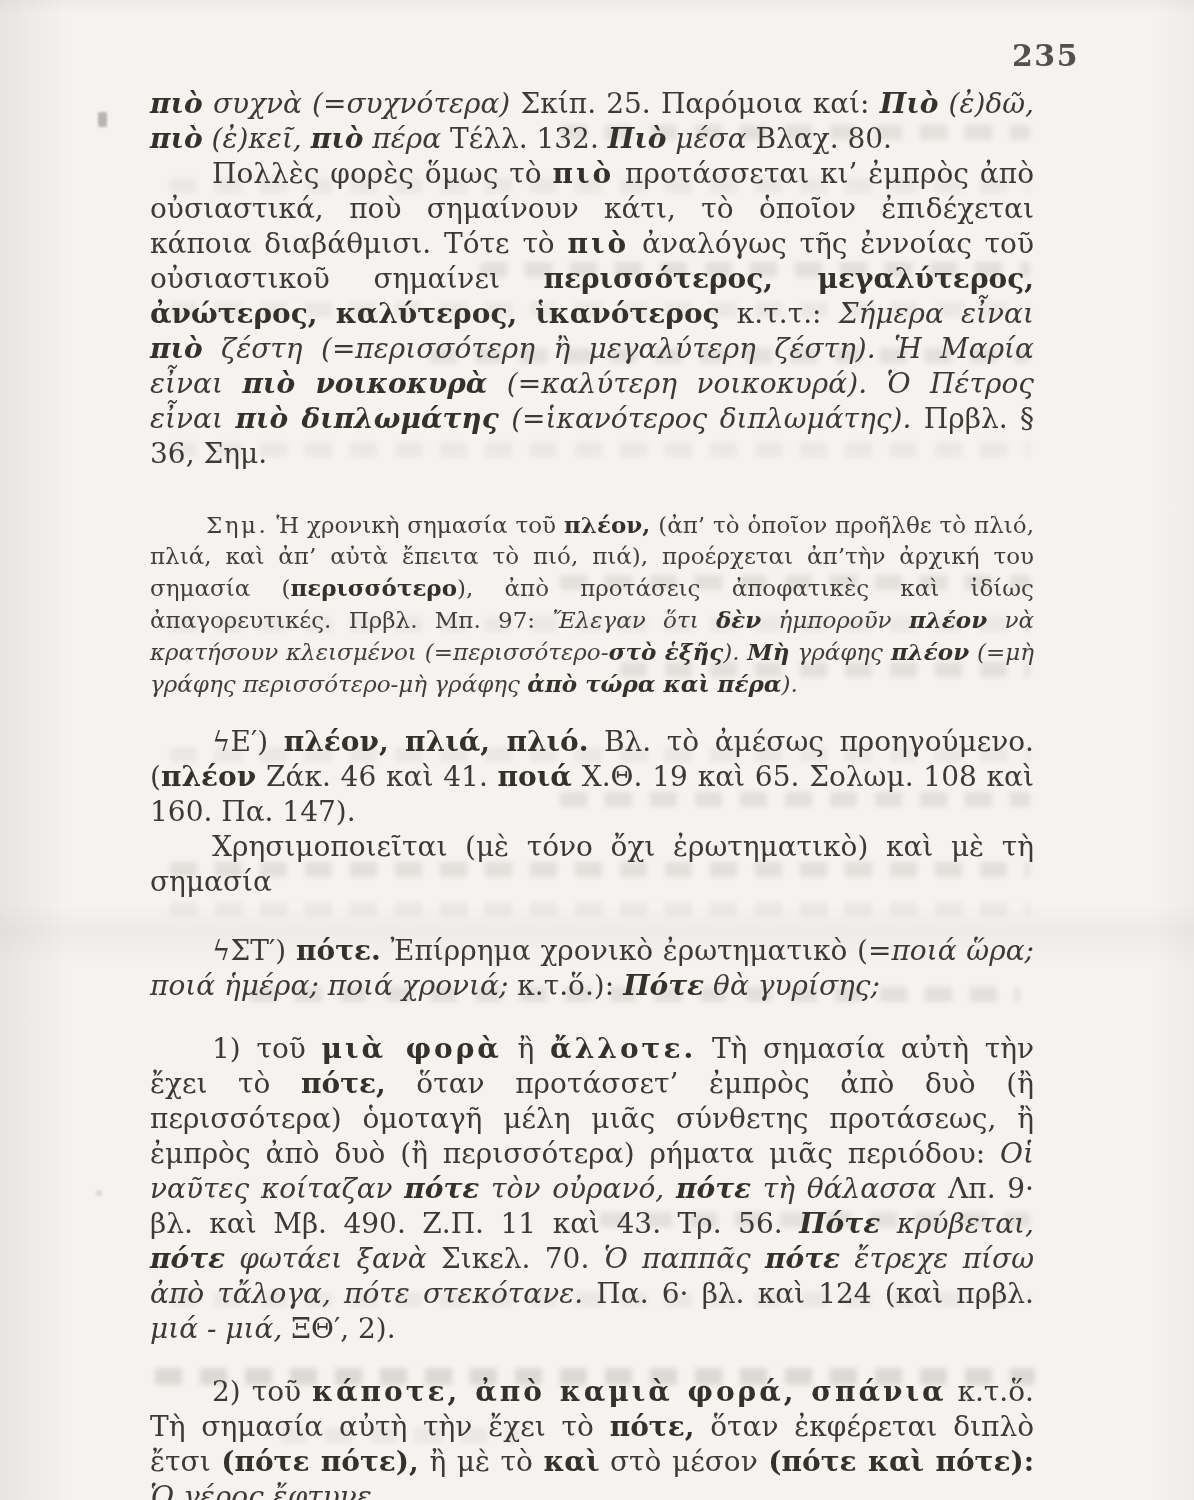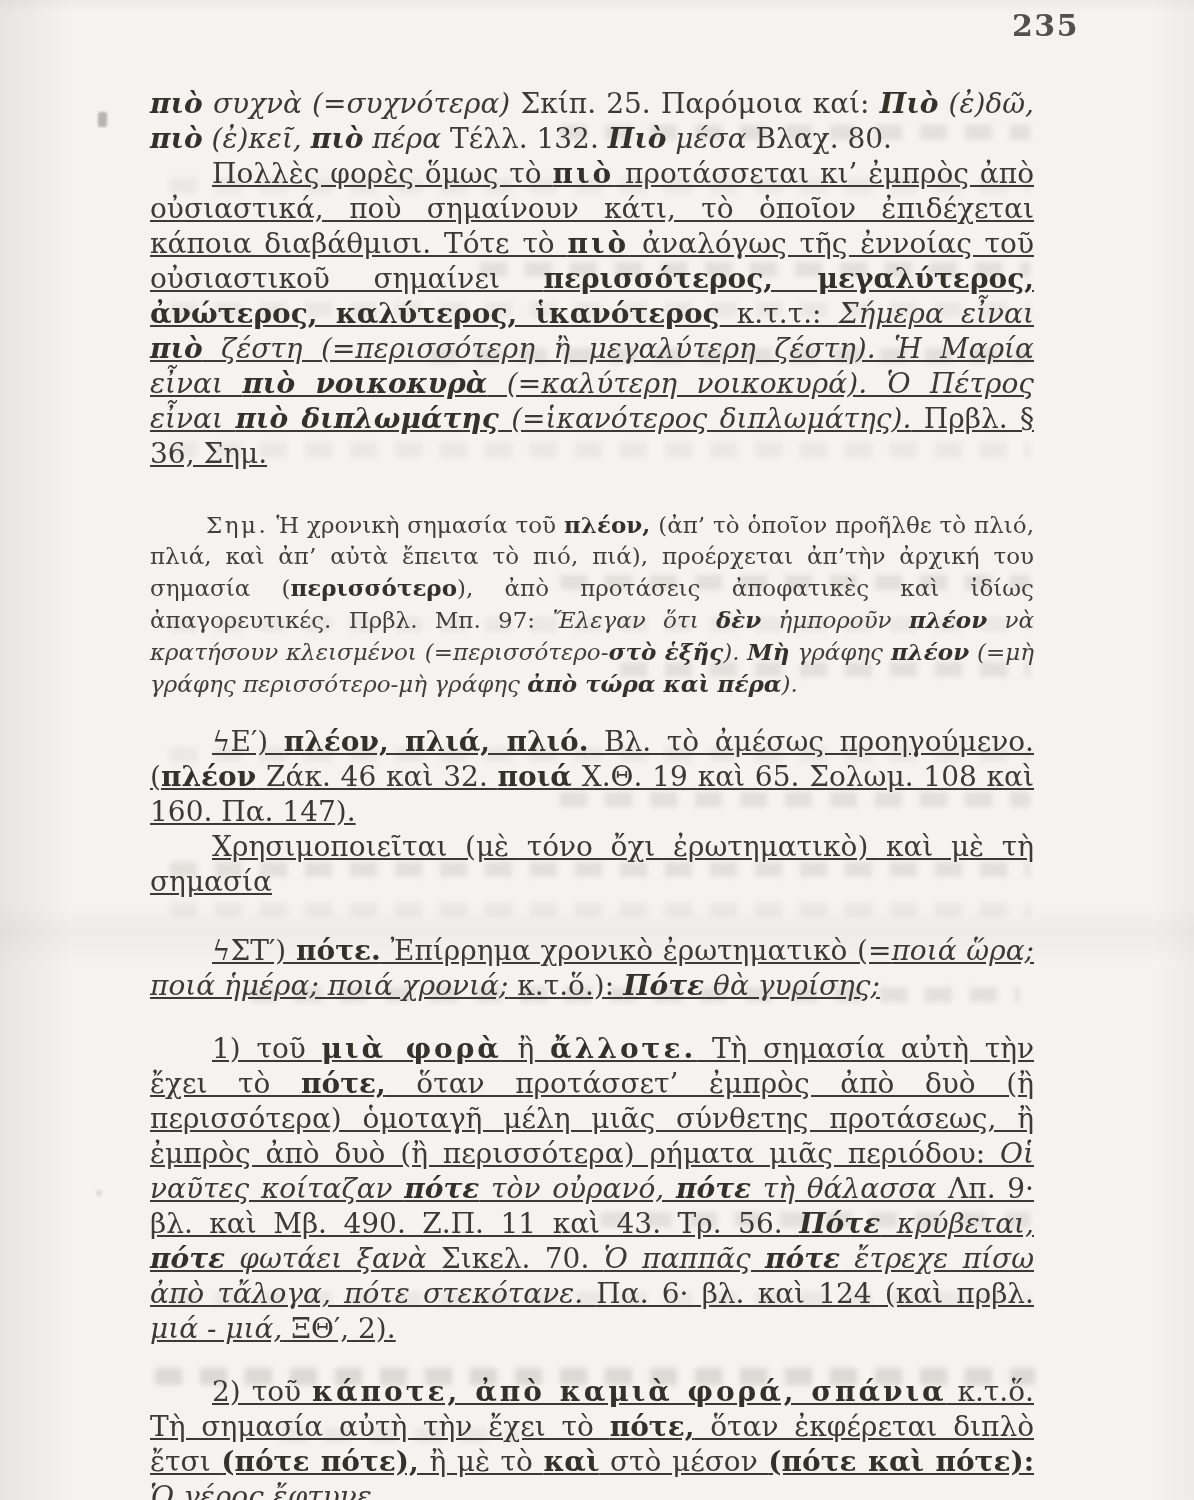--- a/index.html
+++ b/index.html
@@ -25,32 +25,32 @@
       rgba(165,161,150,.40) 0 27px, rgba(165,161,150,0) 27px 45px);
     filter: blur(2.5px); opacity: .55; pointer-events: none;
   }
   .bleed.faint { opacity: .30; }
   .bleed.strong { opacity: .75; height: 17px; }
   .speck {
     position: absolute; background: rgba(70,68,60,.35);
     filter: blur(1px); border-radius: 2px; pointer-events: none;
   }
   .page-number {
-    position: absolute; left: 1012px; top: 8px;
+    position: absolute; left: 1012px; top: 38px;
     font-size: 30px; font-weight: bold; color: #53514b;
     letter-spacing: 1.5px;
   }
   .textblock {
     position: absolute; left: 150px; top: 86px; width: 884px;
     color: #3b3a34; text-align: justify;
   }
   p { margin: 0; }
   .main { font-size: 28px; line-height: 35px; }
   .note { font-size: 23px; line-height: 31px; margin-top: 38px; color: #403f39; }
-  .indent { text-indent: 62px; text-decoration: underline; }
+  .indent { text-indent: 62px; }
   .indent-sm { text-indent: 56px; }
   .mt-section { margin-top: 24px; }
   .mt-section-lg { margin-top: 34px; }
   .mt-sm { margin-top: 28px; }
   .run.n  { }
   .run.b  { font-weight: bold; color: #32312a; }
   .run.i  { font-style: italic; }
   .run.bi { font-weight: bold; font-style: italic; color: #32312a; }
   .run.sp { font-weight: bold; letter-spacing: 3px; color: #32312a; }
   .run.spn{ letter-spacing: 2.5px; }
@@ -82,20 +82,20 @@
     <div class="speck" style="left:98px;  top:112px; width:9px;  height:15px;"></div>
     <div class="speck" style="left:96px;  top:1190px; width:6px; height:6px; opacity:.4;"></div>
   </div>
 
   <div class="page-number">235</div>
 
   <main class="textblock">
     <p class="main"><span class="run bi">πιὸ</span><span class="run i"> συχνὰ (=συχνότερα) </span><span class="run n">Σκίπ. 25. Παρόμοια καί: </span><span class="run bi">Πιὸ</span><span class="run i"> (ἐ)δῶ, </span><span class="run bi">πιὸ</span><span class="run i"> (ἐ)κεῖ, </span><span class="run bi">πιὸ</span><span class="run i"> πέρα </span><span class="run n">Τέλλ. 132. </span><span class="run bi">Πιὸ</span><span class="run i"> μέσα </span><span class="run n">Βλαχ. 80.</span></p>
     <p class="main indent"><span class="run n">Πολλὲς φορὲς ὅμως τὸ </span><span class="run sp">πιὸ</span><span class="run n"> προτάσσεται κι’ ἐμπρὸς ἀπὸ οὐσιαστικά, ποὺ σημαίνουν κάτι, τὸ ὁποῖον ἐπιδέχεται κάποια διαβάθμισι. Τότε τὸ </span><span class="run sp">πιὸ</span><span class="run n"> ἀναλόγως τῆς ἐννοίας τοῦ οὐσιαστικοῦ σημαίνει </span><span class="run b">περισσότερος, μεγαλύτερος, ἀνώτερος, καλύτερος, ἱκανότερος</span><span class="run n"> κ.τ.τ.: </span><span class="run i">Σήμερα εἶναι </span><span class="run bi">πιὸ</span><span class="run i"> ζέστη (=περισσότερη ἢ μεγαλύτερη ζέστη). Ἡ Μαρία εἶναι </span><span class="run bi">πιὸ νοικοκυρὰ</span><span class="run i"> (=καλύτερη νοικοκυρά). Ὁ Πέτρος εἶναι </span><span class="run bi">πιὸ διπλωμάτης</span><span class="run i"> (=ἱκανότερος διπλωμάτης).</span><span class="run n"> Πρβλ. § 36, Σημ.</span></p>
     <p class="note indent-sm"><span class="run spn">Σημ.</span><span class="run n"> Ἡ χρονικὴ σημασία τοῦ </span><span class="run b">πλέον,</span><span class="run n"> (ἀπ’ τὸ ὁποῖον προῆλθε τὸ πλιό, πλιά, καὶ ἀπ’ αὐτὰ ἔπειτα τὸ πιό, πιά), προέρχεται ἀπ’τὴν ἀρχική του σημασία (</span><span class="run b">περισσότερο</span><span class="run n">), ἀπὸ προτάσεις ἀποφατικὲς καὶ ἰδίως ἀπαγορευτικές. Πρβλ. Μπ. 97: </span><span class="run i">Ἔλεγαν ὅτι </span><span class="run bi">δὲν</span><span class="run i"> ἠμποροῦν </span><span class="run bi">πλέον</span><span class="run i"> νὰ κρατήσουν κλεισμένοι (=περισσότερο-</span><span class="run bi">στὸ ἑξῆς</span><span class="run i">). </span><span class="run bi">Μὴ</span><span class="run i"> γράφης </span><span class="run bi">πλέον</span><span class="run i"> (=μὴ γράφης περισσότερο-μὴ γράφης </span><span class="run bi">ἀπὸ τώρα καὶ πέρα</span><span class="run i">).</span></p>
-    <p class="main indent mt-section"><span class="run n">ϟΕ′) </span><span class="run b">πλέον, πλιά, πλιό.</span><span class="run n"> Βλ. τὸ ἀμέσως προηγούμενο. (</span><span class="run b">πλέον</span><span class="run n"> Ζάκ. 46 καὶ 32. </span><span class="run b">ποιά</span><span class="run n"> Χ.Θ. 19 καὶ 65. Σολωμ. 108 καὶ 160. Πα. 147).</span></p>
+    <p class="main indent mt-section"><span class="run n">ϟΕ′) </span><span class="run b">πλέον, πλιά, πλιό.</span><span class="run n"> Βλ. τὸ ἀμέσως προηγούμενο. (</span><span class="run b">πλέον</span><span class="run n"> Ζάκ. 46 καὶ 41. </span><span class="run b">ποιά</span><span class="run n"> Χ.Θ. 19 καὶ 65. Σολωμ. 108 καὶ 160. Πα. 147).</span></p>
     <p class="main indent"><span class="run n">Χρησιμοποιεῖται (μὲ τόνο ὄχι ἐρωτηματικὸ) καὶ μὲ τὴ σημασία</span></p>
     <p class="main indent mt-section-lg"><span class="run n">ϟΣΤ′) </span><span class="run b">πότε.</span><span class="run n"> Ἐπίρρημα χρονικὸ ἐρωτηματικὸ (=</span><span class="run i">ποιά ὥρα; ποιά ἡμέρα; ποιά χρονιά;</span><span class="run n"> κ.τ.ὅ.): </span><span class="run bi">Πότε</span><span class="run i"> θὰ γυρίσης;</span></p>
     <p class="main indent mt-sm"><span class="run n">1) τοῦ </span><span class="run sp">μιὰ φορὰ</span><span class="run n"> ἢ </span><span class="run sp">ἄλλοτε.</span><span class="run n"> Τὴ σημασία αὐτὴ τὴν ἔχει τὸ </span><span class="run b">πότε,</span><span class="run n"> ὅταν προτάσσετ’ ἐμπρὸς ἀπὸ δυὸ (ἢ περισσότερα) ὁμοταγῆ μέλη μιᾶς σύνθετης προτάσεως, ἢ ἐμπρὸς ἀπὸ δυὸ (ἢ περισσότερα) ρήματα μιᾶς περιόδου: </span><span class="run i">Οἱ ναῦτες κοίταζαν </span><span class="run bi">πότε</span><span class="run i"> τὸν οὐρανό, </span><span class="run bi">πότε</span><span class="run i"> τὴ θάλασσα </span><span class="run n">Λπ. 9· βλ. καὶ Μβ. 490. Ζ.Π. 11 καὶ 43. Τρ. 56. </span><span class="run bi">Πότε</span><span class="run i"> κρύβεται, </span><span class="run bi">πότε</span><span class="run i"> φωτάει ξανὰ </span><span class="run n">Σικελ. 70. </span><span class="run i">Ὁ παππᾶς </span><span class="run bi">πότε</span><span class="run i"> ἔτρεχε πίσω ἀπὸ τἄλογα, πότε στεκότανε. </span><span class="run n">Πα. 6· βλ. καὶ 124 (καὶ πρβλ. </span><span class="run i">μιά - μιά,</span><span class="run n"> ΞΘ′, 2).</span></p>
     <p class="main indent mt-sm"><span class="run n">2) τοῦ </span><span class="run sp">κάποτε, ἀπὸ καμιὰ φορά, σπάνια</span><span class="run n"> κ.τ.ὅ. Τὴ σημασία αὐτὴ τὴν ἔχει τὸ </span><span class="run b">πότε,</span><span class="run n"> ὅταν ἐκφέρεται διπλὸ ἔτσι </span><span class="run b">(πότε πότε),</span><span class="run n"> ἢ μὲ τὸ </span><span class="run b">καὶ</span><span class="run n"> στὸ μέσον </span><span class="run b">(πότε καὶ πότε):</span><span class="run n"> </span><span class="run i">Ὁ γέρος ἔφτυνε</span></p>
   </main>
 
 </div>
 
 </body></html>

